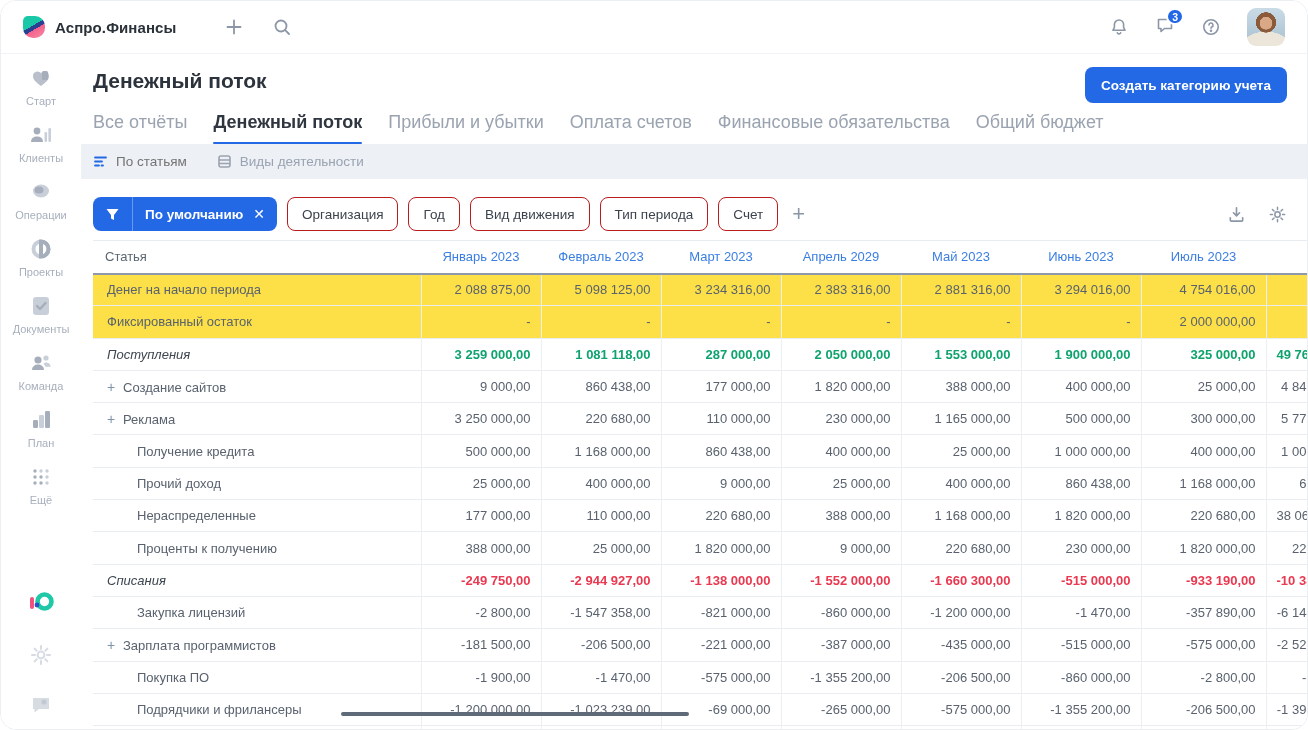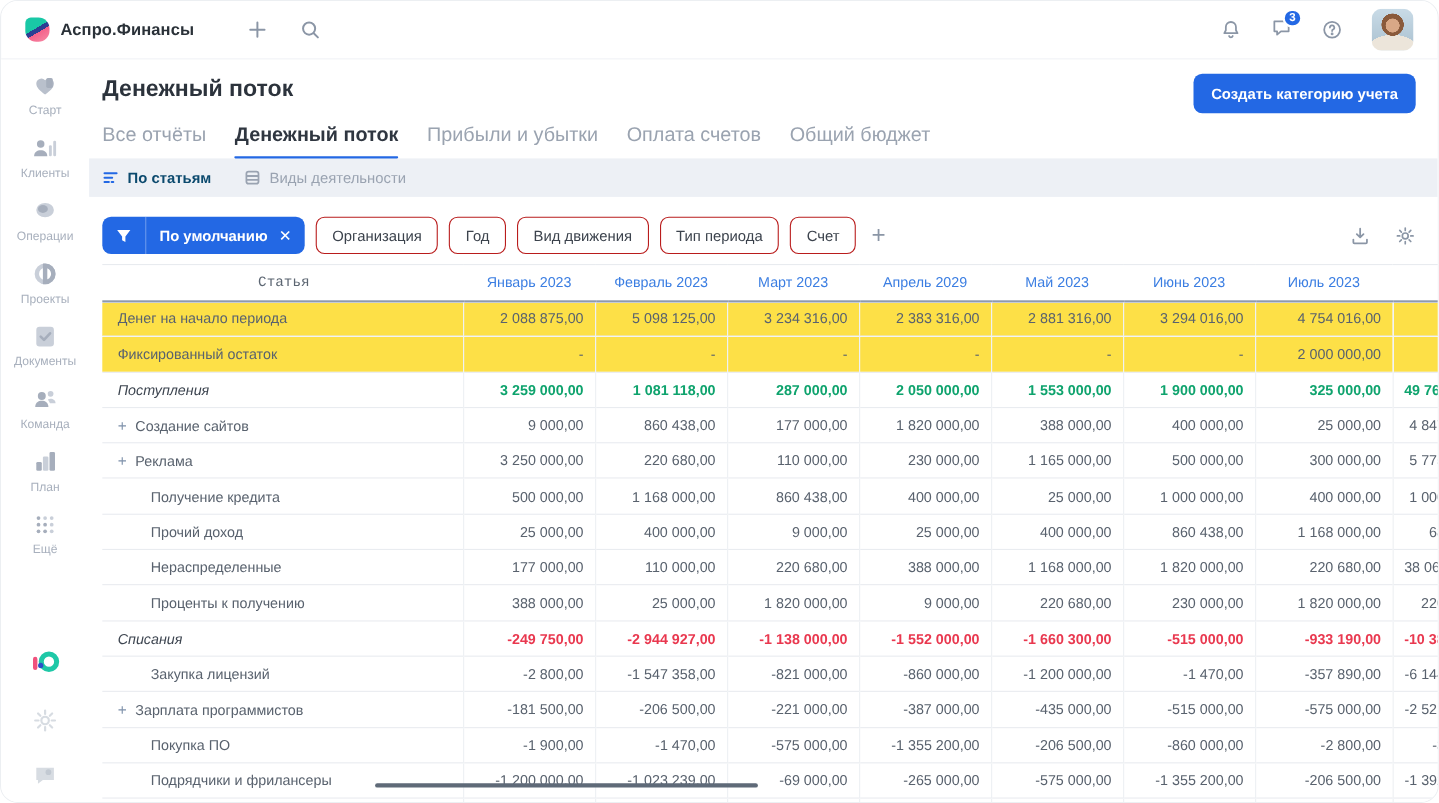--- a/index.html
+++ b/index.html
@@ -36,40 +36,40 @@
   .page-head-top{display:flex;align-items:flex-start;justify-content:space-between;}
   .page-title{font-size:21px;font-weight:700;color:#2c333c;line-height:28px;}
   .create-btn{background:#2368e4;color:#fff;font-size:13.5px;font-weight:600;border:none;border-radius:8px;height:36px;padding:0 16px;cursor:pointer;font-family:inherit;}
   .tabs{display:flex;gap:26px;margin-top:9px;}
   .tab{font-size:18px;color:#9aa3b0;padding-bottom:11px;cursor:pointer;position:relative;white-space:nowrap;}
   .tab.active{color:#2f3640;font-weight:600;}
   .tab.active::after{content:"";position:absolute;left:0;right:0;bottom:0;height:2.5px;border-radius:2px;background:#2368e4;}
   
   .subtabs{height:35px;background:#edf0f5;display:flex;align-items:center;gap:30px;padding:0 12px;}
   .subtab{display:flex;align-items:center;gap:8px;font-size:13.5px;color:#9aa3b1;cursor:pointer;}
-  .subtab.active{color:#0c4a6e;font-weight:700;}
+  .subtab.active{color:#737373;font-weight:400;}
   
   .content{padding:18px 20px 0 12px;}
   .filter-row{display:flex;align-items:center;gap:10px;}
   .filter-chip{display:flex;align-items:center;height:34px;background:#2368e4;border-radius:8px;color:#fff;font-size:13.5px;font-weight:600;cursor:pointer;overflow:hidden;}
   .filter-chip .funnel{padding:0 12px;display:flex;align-items:center;border-right:1px solid rgba(255,255,255,.32);height:100%;}
   .filter-chip .chip-label{padding:0 8px 0 12px;}
   .filter-chip .chip-x{padding:0 12px 0 2px;font-size:14px;line-height:1;}
   .filter-btn{height:34px;border:1px solid #b91c1c;background:#fff;border-radius:8px;padding:0 14px;font-size:13.5px;color:#3c434d;cursor:pointer;font-family:inherit;white-space:nowrap;}
   .add-filter{color:#8b96a6;font-size:22px;line-height:1;padding:0 4px;cursor:pointer;font-weight:300;}
   .filter-right{margin-left:auto;display:flex;align-items:center;gap:22px;}
   .filter-right svg{width:19px;height:19px;color:#8b96a6;cursor:pointer;}
   
   table.cashflow{border-collapse:collapse;table-layout:fixed;width:1276px;margin-top:9px;font-size:13px;}
   .cashflow col.c-label{width:328px;}
   .cashflow col.c-m{width:120px;}
   .cashflow col.c-jul{width:125px;}
   .cashflow col.c-saldo{width:103px;}
   .cashflow th{font-weight:400;color:#5c6672;height:33px;border-top:1px solid #e8ebef;border-bottom:2px solid #8e9aac;padding:0 10px;}
-  .cashflow th.h-label{text-align:center;padding-left:12px;font-family:Liberation Mono, monospace;}
+  .cashflow th.h-label{text-align:left;padding-left:12px;}
   .cashflow th.h-month{text-align:center;color:#3b7ee2;cursor:pointer;}
   .cashflow th.h-saldo{text-align:right;padding-right:12px;color:#4e5763;}
   .cashflow td{height:32.3px;padding:0 10px;border-top:1px solid #e9ecf0;color:#59626e;white-space:nowrap;overflow:hidden;}
   .cashflow tr:first-child td{border-top:none;}
   .cell-label{text-align:left;color:#454e5a;padding-left:14px !important;}
   .cell-val{text-align:right;border-left:1px solid #edf0f3;}
   .cell-saldo{padding-right:12px !important;}
   tr.row-muted td{background:#fde047;}
   tr.row-income .cell-val{color:#0ea36d;font-weight:700;}
   tr.row-expense .cell-val{color:#e9384f;font-weight:700;}
@@ -208,20 +208,21 @@
       <div class="page-head">
         <div class="page-head-top">
           <div class="page-title">Денежный поток</div>
           <button class="create-btn">Создать категорию учета</button>
         </div>
         <div class="tabs">
           <div class="tab">Все отчёты</div>
           <div class="tab active">Денежный поток</div>
           <div class="tab">Прибыли и убытки</div>
           <div class="tab">Оплата счетов</div>
+          <div class="tab">Финансовые обязательства</div>
           <div class="tab">Общий бюджет</div>
         </div>
       </div>
 
       <div class="subtabs">
         <div class="subtab active">
           <svg width="15" height="15" viewBox="0 0 15 15" stroke="#2368e4" stroke-width="1.8" stroke-linecap="round">
               <path d="M2 3.5h11M2 7.5h7M2 11.5h4M8.5 11.5h1.5"></path>
             </svg>
           <span>По статьям</span>

